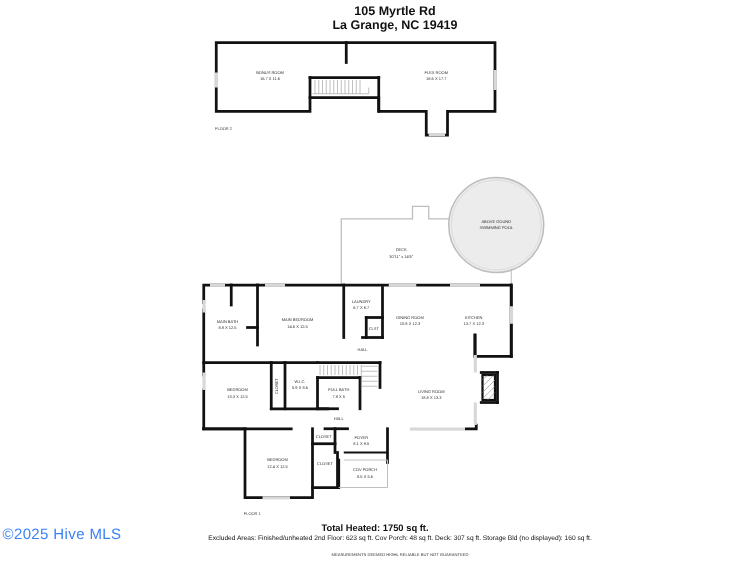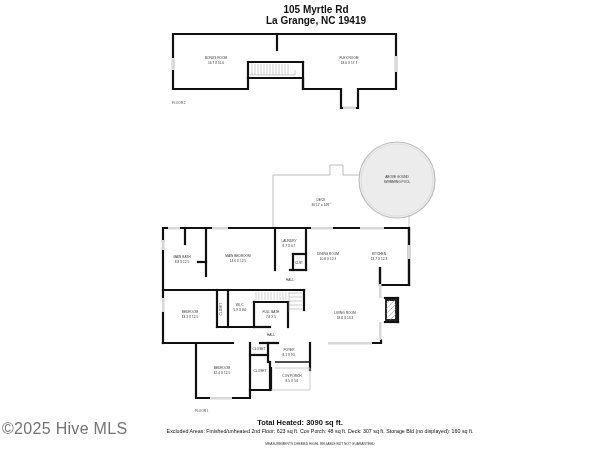--- a/index.html
+++ b/index.html
@@ -6,21 +6,21 @@
   body { width:600px; height:450px; position:relative; overflow:hidden; font-family:"Liberation Sans", sans-serif; }
   .title { position:absolute; left:0; width:600px; text-align:center; font-weight:bold; color:#111; font-size:10px; line-height:12px;padding-left:16px; }
   .t1 { top:4px; }
   .t2 { top:15px; }
   svg { position:absolute; left:0; top:0; }
   .lbl { font-family:"Liberation Sans", sans-serif; font-size:3.2px; fill:#333; text-anchor:middle; }
   .floorlbl { font-family:"Liberation Sans", sans-serif; font-size:3.2px; fill:#444; }
   .total { position:absolute; top:418px; left:0; width:600px; text-align:center; font-weight:bold; font-size:7.5px; color:#111; }
   .excluded { position:absolute; top:428px; left:0; width:600px; text-align:center; font-size:5.3px; color:#111; padding-left:40px; box-sizing:border-box; }
   .disclaimer { position:absolute; top:442px; left:0; width:600px; text-align:center; font-size:3.3px; color:#333; padding-left:40px; box-sizing:border-box; }
-  .watermark { position:absolute; left:2px; top:420px; font-size:16px; color:#737373; letter-spacing:0.3px; }
+  .watermark { position:absolute; left:2px; top:420px; font-size:12px; color:#3b82f6; letter-spacing:0.3px; }
 </style>
 </head>
 <body>
 
 <div class="title t1">105 Myrtle Rd</div>
 <div class="title t2">La Grange, NC 19419</div>
 
 <svg width="600" height="450" viewBox="0 0 600 450">
 
   <g stroke="#111" stroke-width="2.2" fill="none" stroke-linecap="square">
@@ -200,15 +200,15 @@
   <text class="lbl" x="222" y="369">BEDROOM</text>
   <text class="lbl" x="222" y="374">12.4 X 12.5</text>
   <text class="lbl" x="260" y="372">CLOSET</text>
   <text class="lbl" x="292" y="377">COV PORCH</text>
   <text class="lbl" x="292" y="382">8.5 X 5.6</text>
 
   <text class="floorlbl" x="195" y="412">FLOOR 1</text>
 </svg>
 
 <div class="watermark">©2025 Hive MLS</div>
-<div class="total">Total Heated: 3090 sq ft.</div>
+<div class="total">Total Heated: 1750 sq ft.</div>
 <div class="excluded">Excluded Areas: Finished/unheated 2nd Floor: 623 sq ft. Cov Porch: 48 sq ft. Deck: 307 sq ft. Storage Bld (no displayed): 160 sq ft.</div>
 <div class="disclaimer">MEASUREMENTS DEEMED HIGHL RELIABLE BUT NOT GUARANTEED</div>
 
 </body></html>

